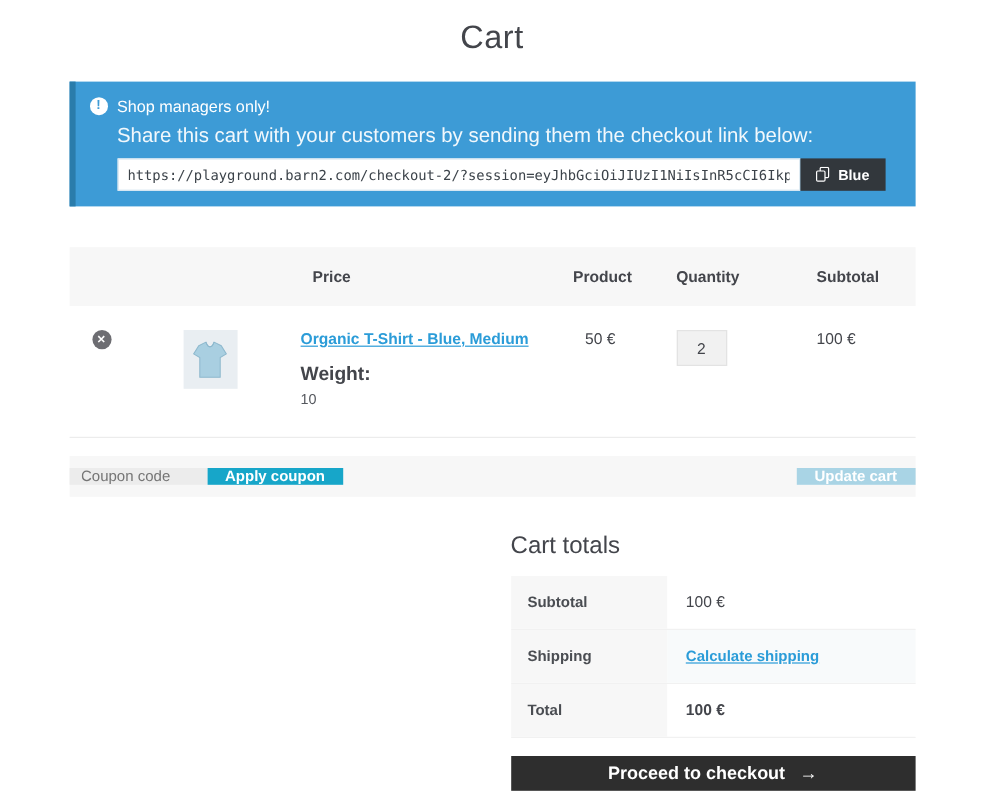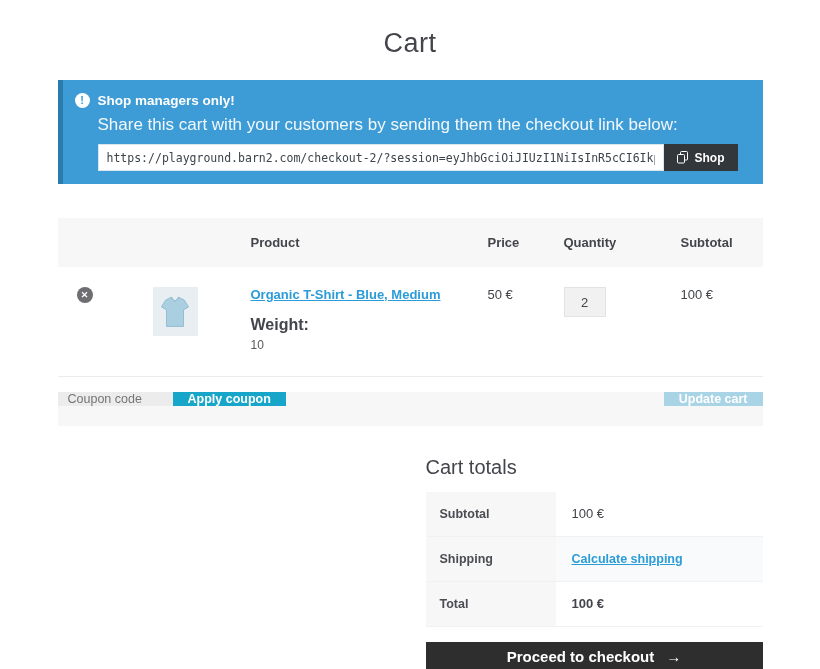--- a/index.html
+++ b/index.html
@@ -6,29 +6,29 @@
     --banner-bg:#3d9bd6; --banner-border:#2a7cab; --dark-btn:#32373c;
     --teal:#17a6c9; --teal-light:#a9d4e5; --link:#2b9cd8;
     --checkout-btn:#2e2e2e; --row-gray:#f7f7f7;
   }
   *{margin:0;padding:0;box-sizing:border-box;}
   html,body{background:#fff;}
   body{font-family:"Liberation Sans",sans-serif;color:#43454b;}
   .page{width:820px;height:669px;background:#fff;overflow:hidden;position:relative;}
   .content{width:705px;margin:0 auto;}
 
-  .page-title{text-align:center;font-size:27px;font-weight:400;color:#43454b;padding-top:28px;letter-spacing:.5px;}
+  .page-title{text-align:center;font-size:27px;font-weight:400;color:#43454b;padding-top:16px;letter-spacing:.5px;}
 
   
   .notice{margin-top:21px;background:var(--banner-bg);border-left:5px solid var(--banner-border);
     color:#fff;padding:13px 25px 13px 12px;}
   .notice-head{display:flex;align-items:center;gap:8px;}
   .info-icon{width:15px;height:15px;border-radius:50%;background:#fff;color:var(--banner-bg);
     font-weight:bold;font-size:11px;line-height:15px;text-align:center;flex:0 0 15px;}
-  .notice-heading{font-size:13.5px;font-weight:700;}
+  .notice-heading{font-size:13.5px;font-weight:400;}
   .notice-msg{font-size:17px;margin:7px 0 9px 23px;color:#f2f8fc;}
   .url-row{display:flex;margin-left:23px;height:27px;}
   .url-input{flex:1;border:1px solid #d8e6f0;background:#fff;font-family:"DejaVu Sans Mono","Liberation Mono",monospace;
     font-size:11.5px;color:#3c434a;padding:0 8px;outline:none;min-width:0;}
   .copy-btn{background:var(--dark-btn);color:#fff;border:none;font-family:inherit;font-size:12px;font-weight:700;
     padding:0 13px;display:flex;align-items:center;gap:6px;cursor:pointer;}
   .copy-btn svg{display:block;}
 
   
   .cart-table{margin-top:34px;border-bottom:1px solid #ececec;}
@@ -43,21 +43,21 @@
   .remove-btn{width:16px;height:16px;border-radius:50%;background:#6d6d72;color:#fff;border:none;
     font-size:9px;font-weight:700;line-height:16px;text-align:center;cursor:pointer;display:block;padding:0;}
   .thumb{width:45px;height:49px;background:#e9eef2;display:flex;align-items:center;justify-content:center;cursor:pointer;}
   .product-link{color:var(--link);font-weight:700;font-size:13px;text-decoration:underline;}
   .meta-label{font-weight:700;font-size:16px;color:#43454b;margin-top:14px;}
   .meta-value{font-size:12px;color:#55585e;margin-top:4px;}
   .qty-input{width:42px;height:30px;background:#f1f1f1;border:1px solid #e3e3e3;text-align:center;
     font-family:inherit;font-size:13px;color:#43454b;outline:none;}
 
   
-  .coupon-row{margin-top:15px;height:34px;background:var(--row-gray);display:flex;align-items:flex-start;}
+  .coupon-row{margin-top:15px;height:34px;background:var(--row-gray);display:flex;align-items:center;}
   .coupon-input{width:115px;background:#ececec;border:none;outline:none;font-family:inherit;
     font-size:12.5px;color:#8a8d91;padding:0 10px;}
   .apply-btn{background:var(--teal);color:#fff;border:none;font-family:inherit;font-size:12.5px;
     font-weight:700;padding:0 15px;cursor:pointer;}
   .update-btn{margin-left:auto;background:var(--teal-light);color:#fff;border:none;font-family:inherit;
     font-size:12.5px;font-weight:700;padding:0 15px;cursor:pointer;}
 
   
   .totals{width:337px;margin-left:auto;margin-top:30px;}
   .totals-heading{font-size:20px;font-weight:400;color:#43454b;margin-bottom:13px;}
@@ -89,31 +89,31 @@
       <div class="notice-msg">Share this cart with your customers by sending them the checkout link below:</div>
       <div class="url-row">
         <input class="url-input" type="text" readonly="" value="https://playground.barn2.com/checkout-2/?session=eyJhbGciOiJIUzI1NiIsInR5cCI6IkpXVCJ9.eyJ1c2VyX2lkIjo" style="">
         <button class="copy-btn">
           <span>
             <svg width="12" height="13" viewBox="0 0 12 13" fill="none">
               <rect x="3.5" y="0.5" width="7" height="8.5" rx="1" stroke="#ffffff"></rect>
               <rect x="0.5" y="3.5" width="7" height="8.5" rx="1" fill="#32373c" stroke="#ffffff"></rect>
             </svg>
           </span>
-          <span>Shop</span>
+          <span>Blue</span>
         </button>
       </div>
     </div>
 
     <div class="cart-table">
       <div class="cart-row cart-head">
         <div class="cell"></div>
         <div class="cell"></div>
+        <div class="cell price-cell">Price</div>
         <div class="cell">Product</div>
-        <div class="cell price-cell">Price</div>
         <div class="cell qty-cell">Quantity</div>
         <div class="cell subtotal-cell">Subtotal</div>
       </div>
 
       <div class="cart-row cart-body">
         <div class="cell remove-cell">
           <button class="remove-btn">✕</button>
         </div>
         <div class="cell">
           <div class="thumb">

